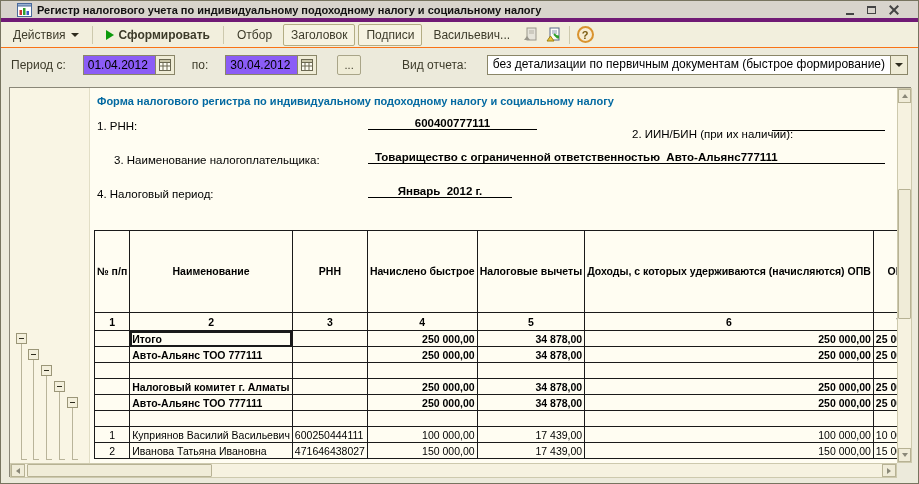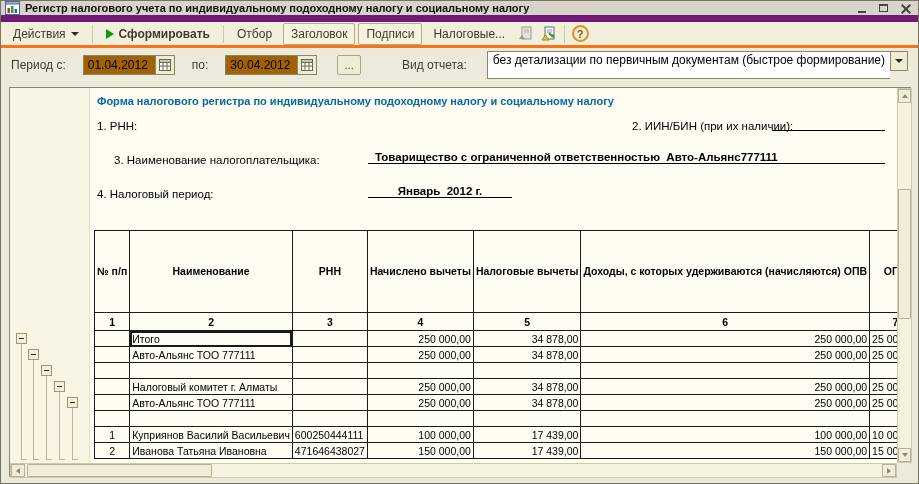--- a/index.html
+++ b/index.html
@@ -3,38 +3,38 @@
 <meta charset="utf-8">
 <style>
   * { margin:0; padding:0; box-sizing:border-box; }
   body { font-family:"Liberation Sans", sans-serif; background:#c8c4b8; }
   .window {
     position:relative; width:919px; height:484px;
     background:#eceadb; border:1px solid #77745f; overflow:hidden;
   }
   
   .titlebar {
-    height:21px; background:#d8d4cc; border-bottom:7px solid #701a75;
-    display:flex; align-items:center; padding:0 4px; gap:5px;
+    height:21px; background:#d8d4cc; border-bottom:4px solid #701a75;
+    display:flex; align-items:center; padding:0 16px; gap:5px;
   }
   .title-text { font-size:11px; font-weight:bold; color:#111; flex:1; white-space:nowrap; overflow:hidden; }
   .win-btn { width:17px; height:15px; display:flex; align-items:center; justify-content:center; }
   .glyph-min { width:8px; height:2px; background:#444; margin-top:8px; }
   .glyph-max { width:9px; height:8px; border:1px solid #444; border-top:2px solid #444; }
   .glyph-close { position:relative; width:9px; height:9px; }
   .glyph-close:before, .glyph-close:after {
     content:""; position:absolute; left:4px; top:-1px; width:2px; height:12px; background:#444;
   }
   .glyph-close:before { transform:rotate(45deg); }
   .glyph-close:after  { transform:rotate(-45deg); }
   .app-icon { width:15px; height:14px; }
 
   
   .toolbar {
-    height:26px; background:#f2efdd; border-bottom:3px solid #f97316;
+    height:26px; background:#f2efdd; border-bottom:1px solid #f97316;
     display:flex; align-items:center; padding:0 4px; gap:3px;
   }
   .tb-btn {
     font-size:12px; color:#3d3b2a; padding:3px 7px; border:1px solid transparent;
     border-radius:2px; display:flex; align-items:center; gap:5px; white-space:nowrap;
   }
   .tb-btn.toggled { border:1px solid #b3ad83; background:#f6f3e2; }
   .tb-sep { width:1px; height:18px; background:#cdc9ad; margin:0 2px; }
   .tri-down { width:0; height:0; border-left:4px solid transparent; border-right:4px solid transparent; border-top:4px solid #2e2c1e; }
   .tri-play { width:0; height:0; border-top:5px solid transparent; border-bottom:5px solid transparent; border-left:8px solid #0c9a0c; }
@@ -46,32 +46,32 @@
     font-size:11px; font-weight:bold; color:#7a5a10;
   }
 
   
   .filter-row {
     height:34px; background:#eceadb; display:flex; align-items:center; padding:0 10px; gap:17px;
   }
   .f-label { font-size:12px; color:#3d3b2a; white-space:nowrap; }
   .date-box { display:flex; height:20px; }
   .date-input {
-    width:72px; height:20px; border:1px solid #8a8668; border-right:none; background:#a16207;
+    width:72px; height:20px; border:1px solid #8a8668; border-right:none; background:#8b5cf6;
     font-size:12px; color:#000; padding:0 4px; font-family:"Liberation Sans",sans-serif;
   }
   .cal-btn {
     width:20px; height:20px; background:#efecd6; border:1px solid #8a8668;
     display:flex; align-items:center; justify-content:center;
   }
   .dots-btn {
     width:26px; height:20px; background:#efecd6; border:1px solid #a9a588; border-radius:2px;
     font-size:11px; color:#3d3b2a; display:flex; align-items:center; justify-content:center; margin-left:3px;
   }
-  .combo { flex:1; display:flex; height:28px; margin-left:3px; }
+  .combo { flex:1; display:flex; height:20px; margin-left:3px; }
   .combo-text {
     flex:1; border:1px solid #8a8668; border-right:none; background:#fff;
     font-size:12px; color:#000; padding:1px 5px; white-space:nowrap; overflow:hidden;
   }
   .combo-arrow {
     width:18px; height:20px; background:#efecd6; border:1px solid #8a8668;
     display:flex; align-items:center; justify-content:center;
   }
 
   
@@ -94,21 +94,21 @@
   .fld-value { position:absolute; border-bottom:1px solid #000; font-size:11.5px; font-weight:bold; color:#000; white-space:pre; overflow:hidden; }
   .blank-line { position:absolute; border-bottom:1px solid #000; height:14px; }
 
   table.reg { position:absolute; left:4px; top:142px; border-collapse:collapse; table-layout:fixed; }
   table.reg td {
     border:1px solid #1a1a1a; font-size:10.5px; color:#000; overflow:hidden; white-space:nowrap; padding:0 2px;
   }
   td.hdr { font-weight:bold; text-align:center; vertical-align:middle; white-space:normal; font-size:10px; line-height:1.3; padding:2px; }
   tr.nums td { font-weight:bold; text-align:center; height:18px; font-size:10.5px; }
   tr.datarow td { height:16px; }
-  tr.grp td { font-weight:normal; }
+  tr.grp td { font-weight:bold; }
   td.num-c { text-align:right; padding-right:3px; }
   td.cnt { text-align:center; }
   td.i0 { padding-left:3px; }
   td.i1 { padding-left:13px; }
   td.i2 { padding-left:27px; }
   td.i3 { padding-left:37px; }
   td.iP { padding-left:44px; }
   td.sel { outline:2px solid #1a1a1a; outline-offset:-2px; }
 
   
@@ -167,21 +167,21 @@
     <div class="tb-btn">
       <span>Отбор</span>
     </div>
     <div class="tb-btn toggled">
       <span>Заголовок</span>
     </div>
     <div class="tb-btn toggled">
       <span>Подписи</span>
     </div>
     <div class="tb-btn">
-      <span>Налоговые...</span>
+      <span>Васильевич...</span>
     </div>
     <div class="tb-icon">
       <svg width="16" height="16" viewBox="0 0 16 16">
         <rect x="4" y="1" width="9" height="12" fill="#e6e4da" stroke="#9a978c"></rect>
         <line x1="6" y1="4" x2="11" y2="4" stroke="#b3b0a4"></line>
         <line x1="6" y1="6" x2="11" y2="6" stroke="#b3b0a4"></line>
         <path d="M1 13 L7 13 L4 9 Z" fill="#9a978c"></path>
       </svg>
     </div>
     <div class="tb-icon">
@@ -260,21 +260,22 @@
           </div>
         <div class="expander" style="left:57px; top:309px;">
             <div class="minus"></div>
           </div>
       </div>
 
       <div class="sheet">
         <div class="sheet-title">Форма налогового регистра по индивидуальному подоходному налогу и социальному налогу</div>
 
         <div class="fld-label" style="left:7px; top:32px;">1. РНН:</div>
-        <div class="fld-label" style="left:542px; top:32px;">2. ИИН/БИН (при их наличии):</div>
+        <div class="fld-value" style="left:278px; top:29px; width:169px; text-align:center;">600400777111</div>
+        <div class="fld-label" style="left:542px; top:40px;">2. ИИН/БИН (при их наличии):</div>
         <div class="blank-line" style="left:682px; top:29px; width:113px;"></div>
 
         <div class="fld-label" style="left:24px; top:66px;">3. Наименование налогоплательщика:</div>
         <div class="fld-value" style="left:278px; top:63px; width:517px; padding-left:7px;">Товарищество с ограниченной ответственностью  Авто-Альянс777111</div>
 
         <div class="fld-label" style="left:7px; top:100px;">4. Налоговый период:</div>
         <div class="fld-value" style="left:278px; top:97px; width:144px; text-align:center;">Январь  2012 г.</div>
 
         <table class="reg">
           <colgroup>
@@ -284,21 +285,21 @@
               <col style="width:89px;">
             <col style="width:70px;">
               <col style="width:97px;">
               <col style="width:74px;">
           </colgroup>
           <tbody>
               <tr style="height:82px;">
             <td class="hdr">№ п/п</td>
             <td class="hdr">Наименование</td>
             <td class="hdr">РНН</td>
-            <td class="hdr">Начислено вычеты</td>
+            <td class="hdr">Начислено быстрое</td>
             <td class="hdr">Налоговые вычеты</td>
             <td class="hdr">Доходы, с которых удерживаются (начисляются) ОПВ</td>
             <td class="hdr">ОПВ</td>
 
           </tr>
           <tr class="nums">
             <td>1</td>
             <td>2</td>
             <td>3</td>
             <td>4</td>

